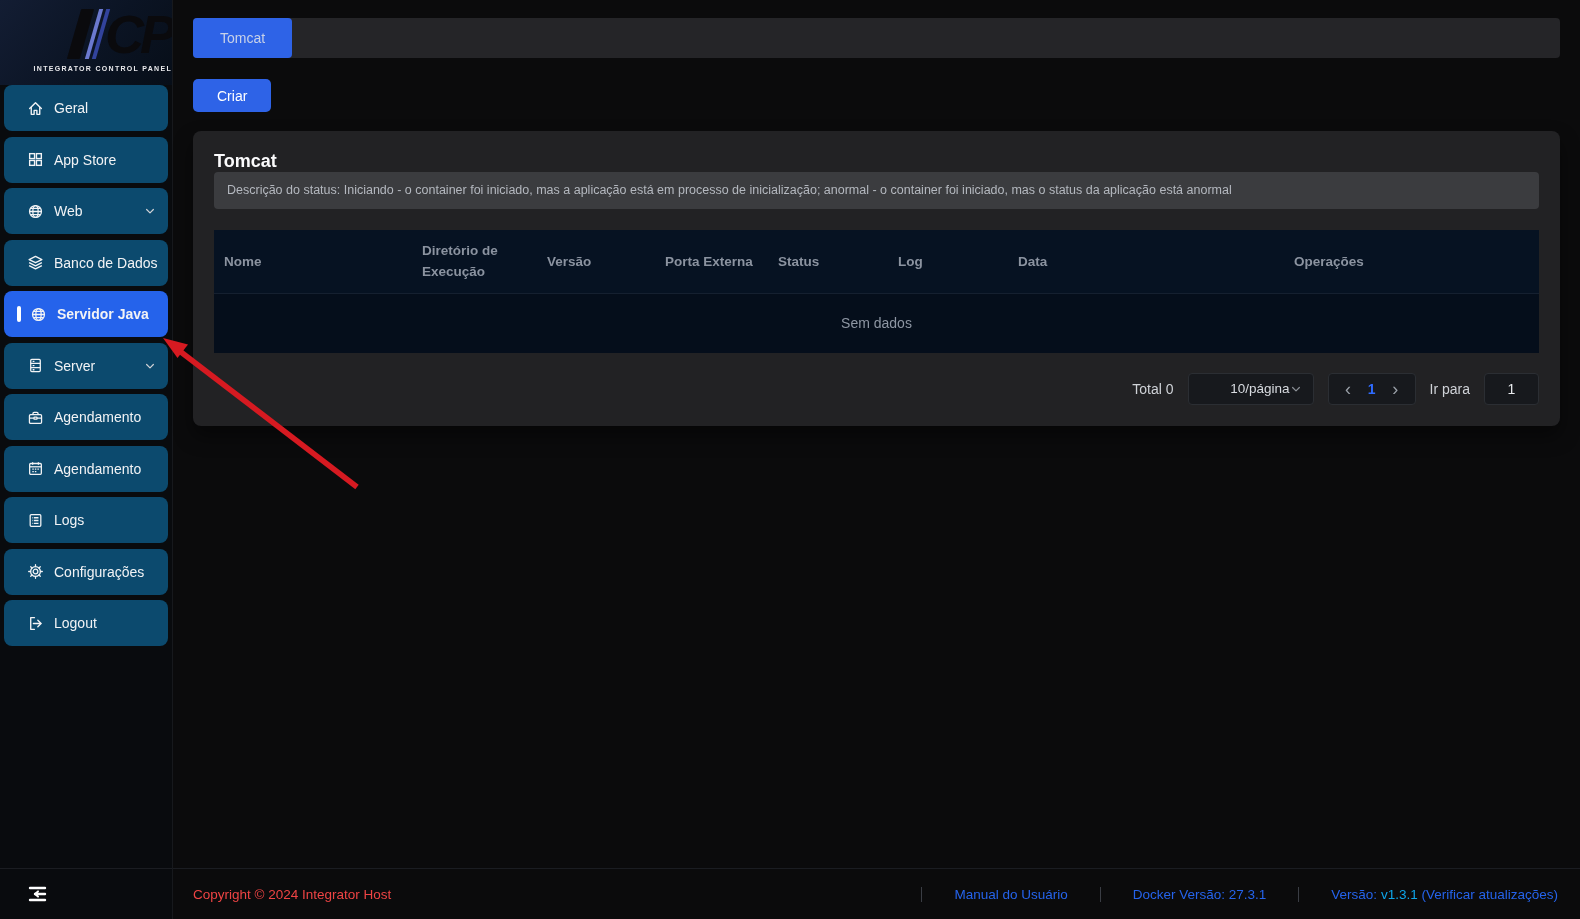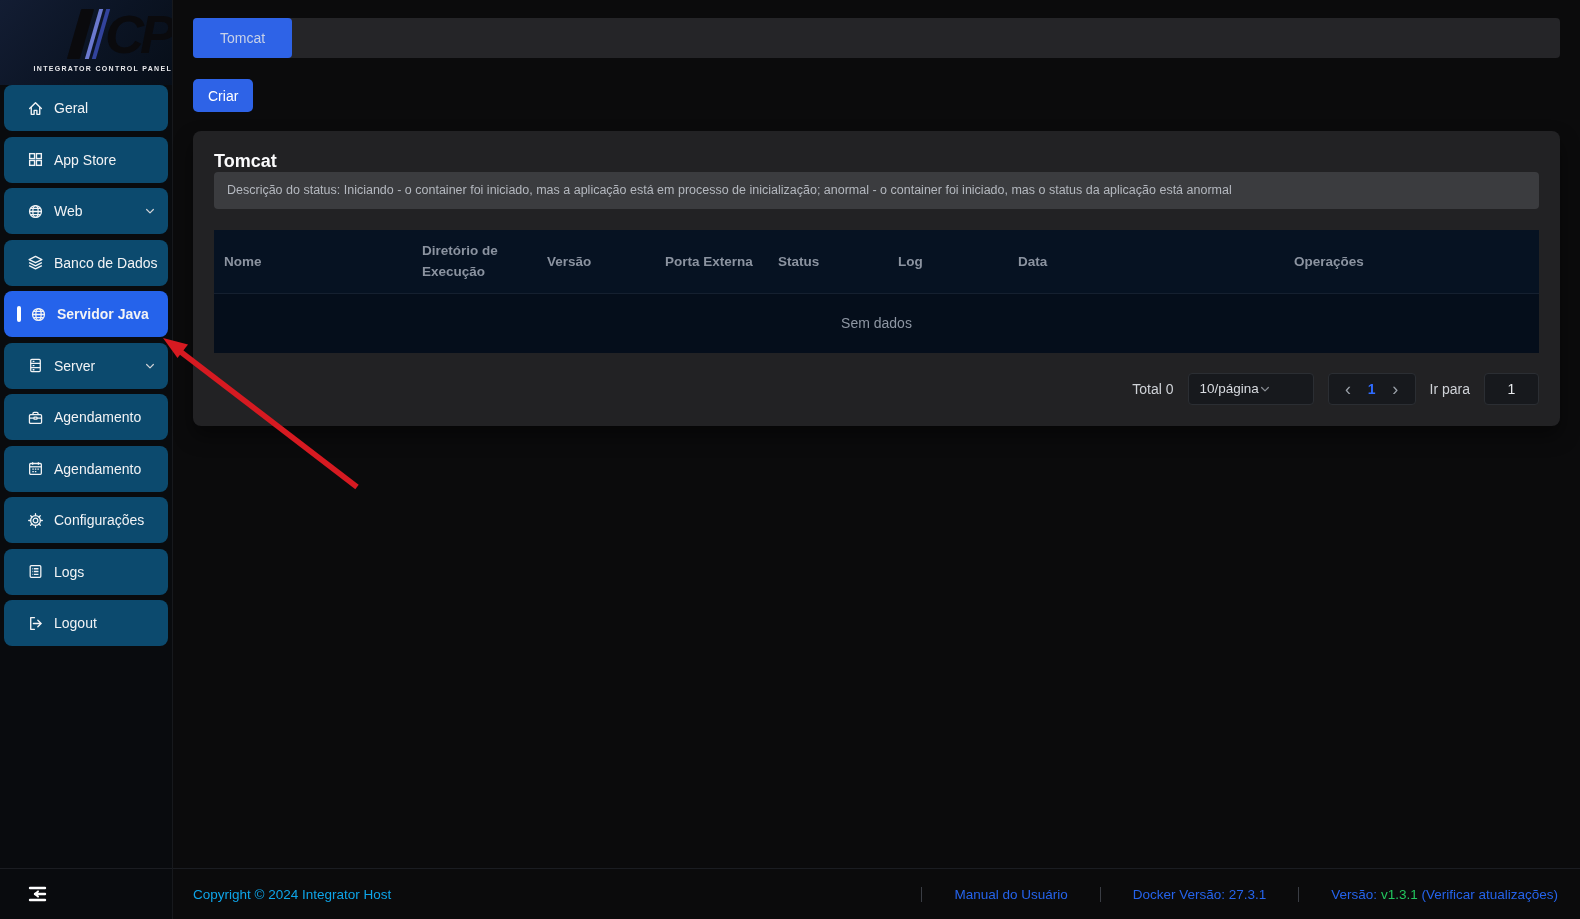--- a/index.html
+++ b/index.html
@@ -65,21 +65,21 @@
   }
   .tabstrip {
     height:40px; background:#252528; border-radius:4px; display:flex; align-items:center;
   }
   .tab-active {
     height:40px; min-width:99px; padding:0 16px; background:#2e63e7; border:none;
     border-radius:4px; color:#c7d1e8; font-size:14px; cursor:pointer;
     font-family:"Liberation Sans", sans-serif;
   }
   .create-btn {
-    margin-top:21px; height:33px; padding:0 15px; background:#2e63e7; border:none;
+    margin-top:21px; height:33px; padding:0 24px; background:#2e63e7; border:none;
     border-radius:5px; color:#ffffff; font-size:14px; cursor:pointer; display:block;
     font-family:"Liberation Sans", sans-serif;
   }
 
   .card {
     margin-top:19px; background:#222224; border-radius:8px; padding:20px 21px 21px 21px;
     box-shadow:0 10px 20px rgba(0,0,0,0.45);
   }
   .card-title { font-size:18px; font-weight:bold; color:#fbfbfc; }
   .status-desc {
@@ -98,41 +98,41 @@
   }
 
   .pagination {
     margin-top:20px; display:flex; justify-content:flex-end; align-items:center; gap:14px;
     font-size:14px; color:#cfd2d7;
   }
   .pill {
     background:#17191d; border:1px solid #2b2e33; border-radius:4px; height:32px;
     display:flex; align-items:center;
   }
-  .page-size { width:126px; padding:0 11px; justify-content:flex-start; cursor:pointer; color:#d8dbe0; font-size:13.5px; }
+  .page-size { width:126px; padding:0 11px; justify-content:flex-end; cursor:pointer; color:#d8dbe0; font-size:13.5px; }
   .page-size .chev { color:#8a8f96; display:flex; }
   .pager { width:88px; justify-content:space-around; padding:0 6px; }
   .pager .arrow { color:#9aa0a8; font-size:18px; line-height:1; background:none; border:none; cursor:pointer; padding:0 4px; }
   .pager .page-num { color:#2f6bff; font-weight:bold; font-size:14px; cursor:pointer; }
   .goto-input {
     width:55px; height:32px; background:#17191d; border:1px solid #2b2e33; border-radius:4px;
     color:#e8eaed; text-align:center; font-size:14px; font-family:"Liberation Sans", sans-serif;
   }
 
   
   .footer {
     position:absolute; left:173px; right:0; bottom:0; height:51px;
     border-top:1px solid #1b1d22; display:flex; align-items:center; justify-content:space-between;
     padding:0 22px 0 20px; font-size:13.5px;
   }
-  .copyright { color:#0ea5e9; }
+  .copyright { color:#ef4444; }
   .footer-links { display:flex; align-items:center; gap:32px; }
   .flink { color:#2563eb; text-decoration:none; cursor:pointer; }
   .fsep { width:1px; height:15px; background:#3a3d44; }
-  .ver-value { color:#22c55e; }
+  .ver-value { color:#0ea5e9; }
 
   
   .anno-arrow { position:absolute; left:150px; top:322px; pointer-events:none; z-index:50; }
 
   svg.ic { display:block; }
 </style>
 </head>
 <body>
 
 <div class="sidebar">
@@ -245,38 +245,38 @@
             <path d="M2.5 6.4 H13.5"></path>
             <path d="M5.3 2 V4.4 M10.7 2 V4.4"></path>
             <path d="M5 8.6 H6.4 M7.4 8.6 H8.8 M9.8 8.6 H11.2 M5 11 H6.4 M7.4 11 H8.8"></path>
           </svg>
       </span>
       <span class="label">Agendamento</span>
     </div>
 
     <div class="nav-item">
       <span class="icon">
+        <svg class="ic" width="17" height="17" viewBox="0 0 16 16" fill="none" stroke="currentColor" stroke-width="1.2">
+            <rect x="3" y="2.5" width="10" height="11" rx="1"></rect>
+            <path d="M6.4 5.4 H10.8 M6.4 8 H10.8 M6.4 10.6 H10.8"></path>
+            <path d="M4.9 5.4 H5.4 M4.9 8 H5.4 M4.9 10.6 H5.4"></path>
+          </svg>
+      </span>
+      <span class="label">Logs</span>
+    </div>
+
+    <div class="nav-item">
+      <span class="icon">
         <svg class="ic" width="17" height="17" viewBox="0 0 16 16" fill="none" stroke="currentColor" stroke-width="1.2" stroke-linecap="round">
             <circle cx="8" cy="8" r="2.2"></circle>
             <circle cx="8" cy="8" r="4.6"></circle>
             <path d="M8 1.6 V3.4 M8 12.6 V14.4 M1.6 8 H3.4 M12.6 8 H14.4 M3.5 3.5 L4.7 4.7 M11.3 11.3 L12.5 12.5 M12.5 3.5 L11.3 4.7 M4.7 11.3 L3.5 12.5"></path>
           </svg>
       </span>
       <span class="label">Configurações</span>
-    </div>
-
-    <div class="nav-item">
-      <span class="icon">
-        <svg class="ic" width="17" height="17" viewBox="0 0 16 16" fill="none" stroke="currentColor" stroke-width="1.2">
-            <rect x="3" y="2.5" width="10" height="11" rx="1"></rect>
-            <path d="M6.4 5.4 H10.8 M6.4 8 H10.8 M6.4 10.6 H10.8"></path>
-            <path d="M4.9 5.4 H5.4 M4.9 8 H5.4 M4.9 10.6 H5.4"></path>
-          </svg>
-      </span>
-      <span class="label">Logs</span>
     </div>
 
     <div class="nav-item">
       <span class="icon">
         <svg class="ic" width="17" height="17" viewBox="0 0 16 16" fill="none" stroke="currentColor" stroke-width="1.3" stroke-linecap="round" stroke-linejoin="round">
             <path d="M7 2.5 H3.5 V13.5 H7"></path>
             <path d="M10.2 5 L13.2 8 L10.2 11"></path>
             <path d="M6 8 H13"></path>
           </svg>
       </span>

